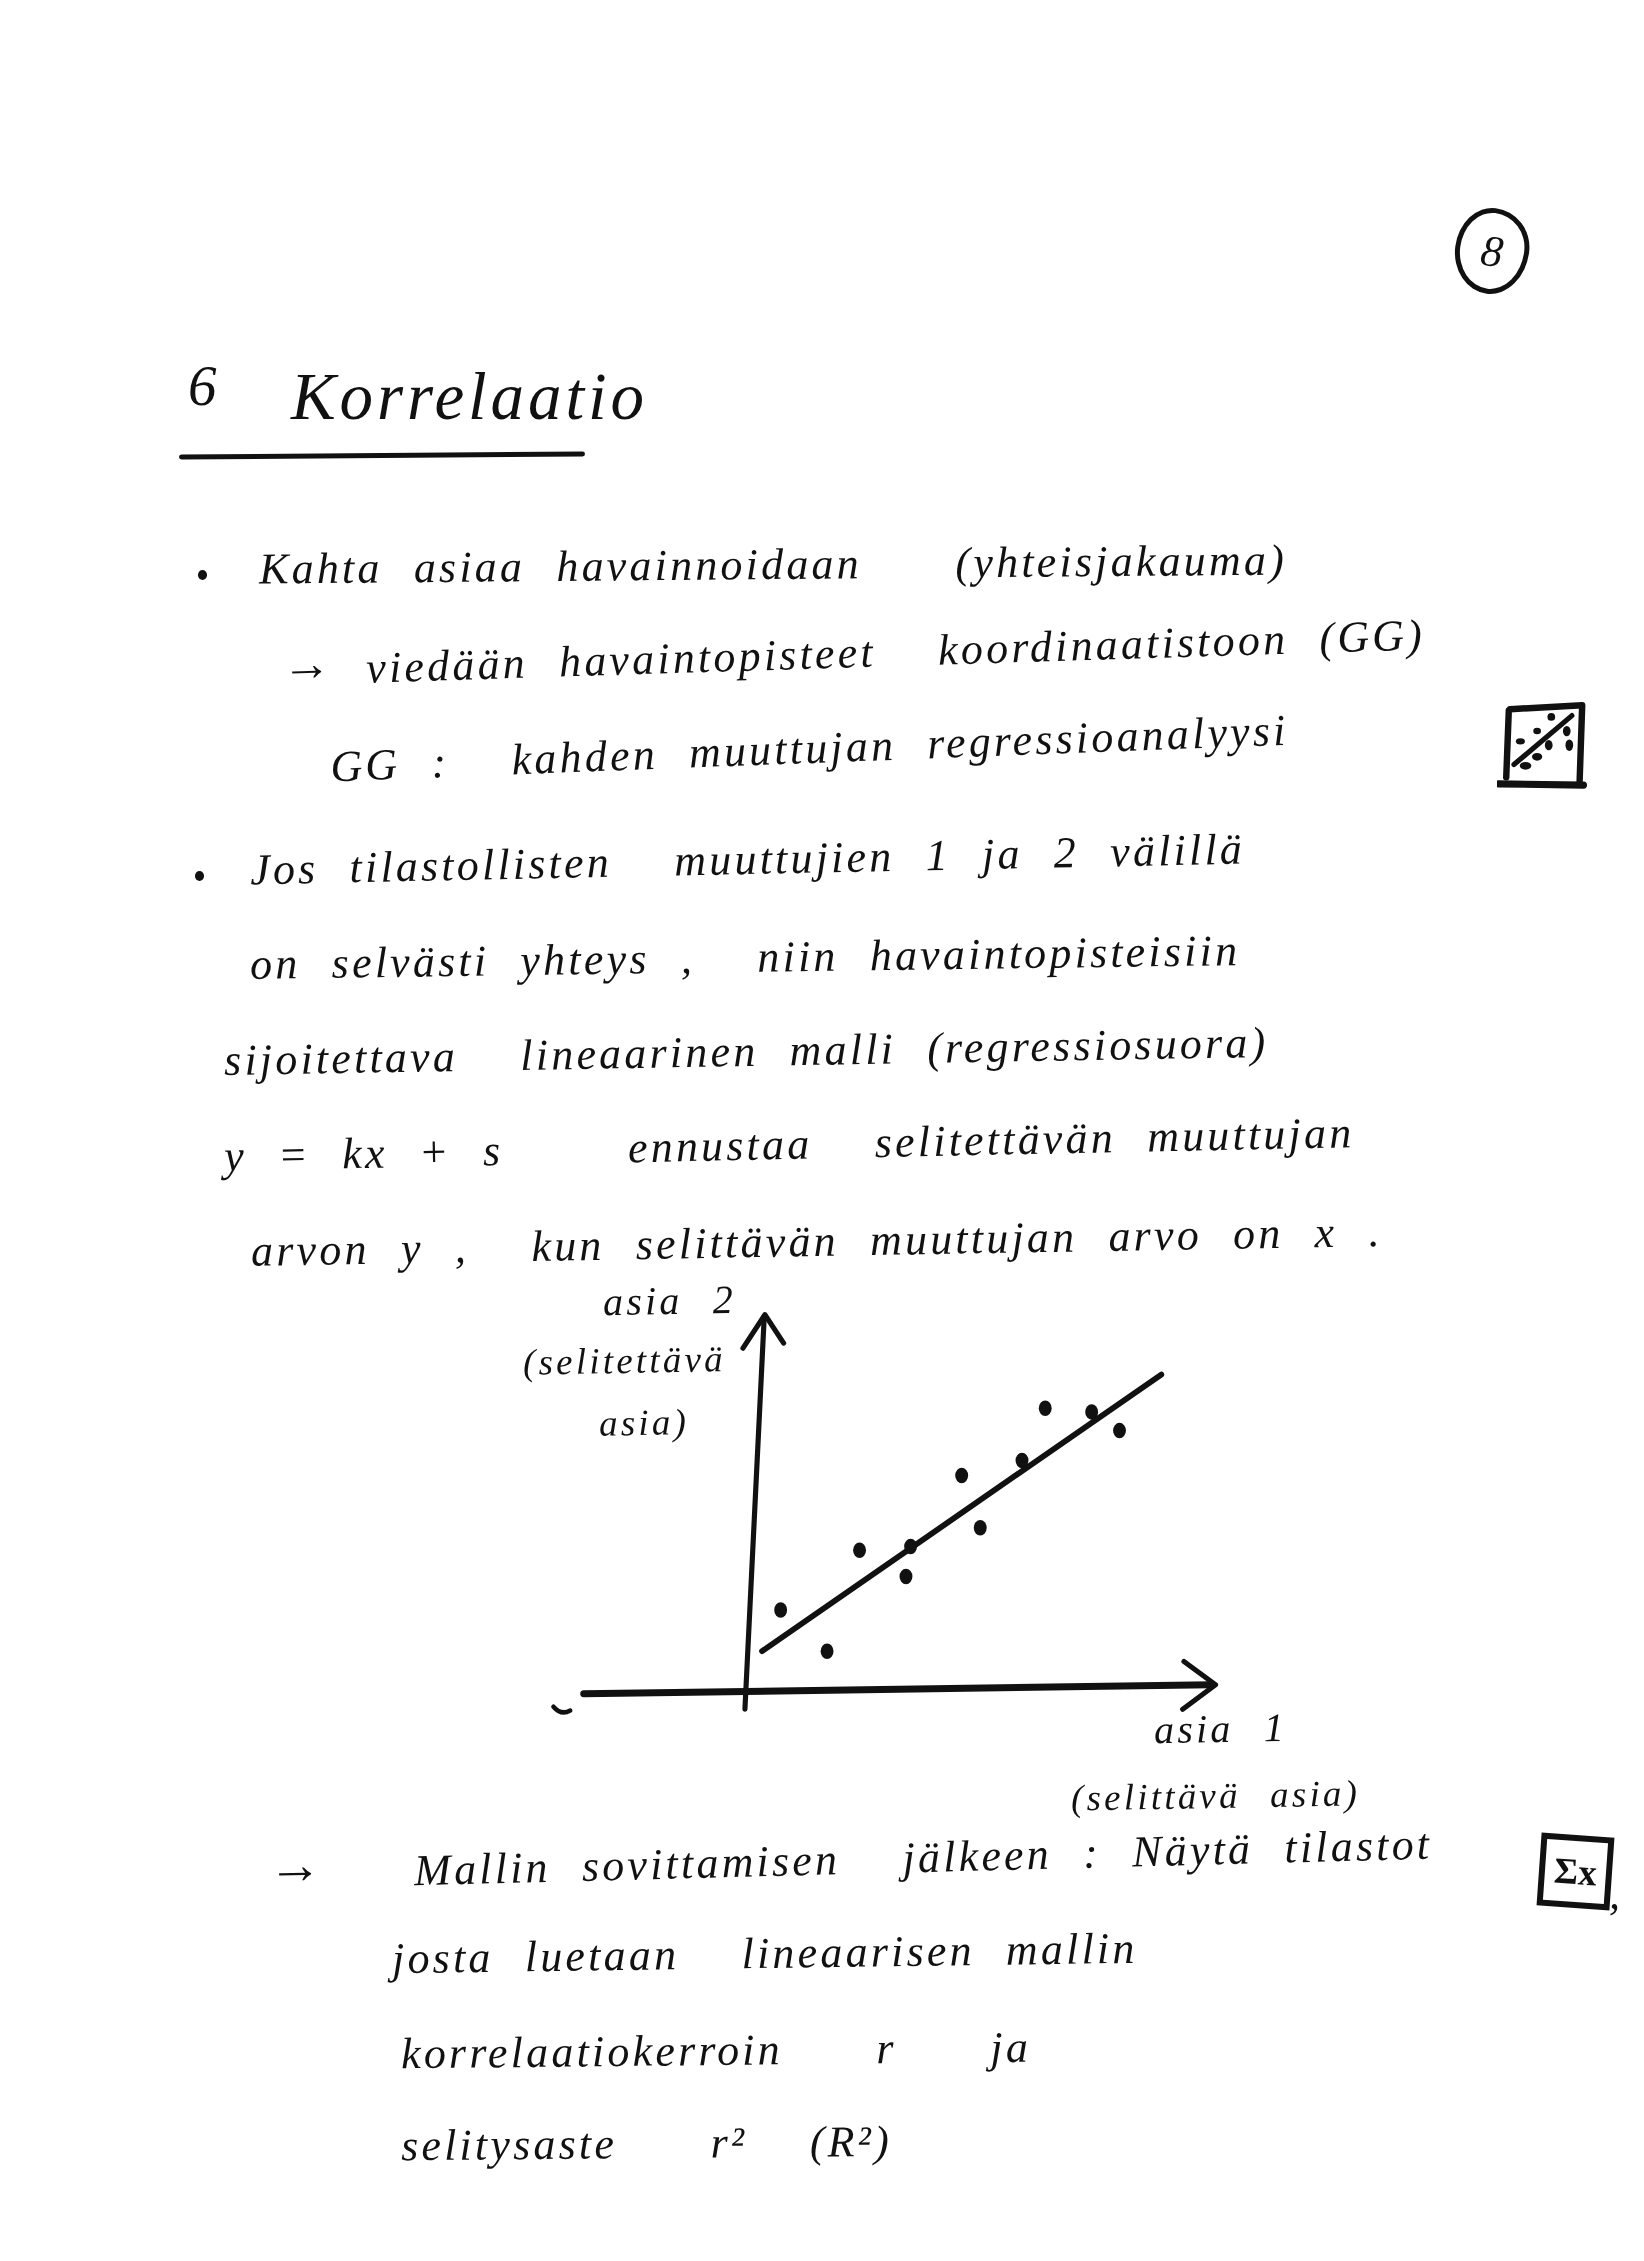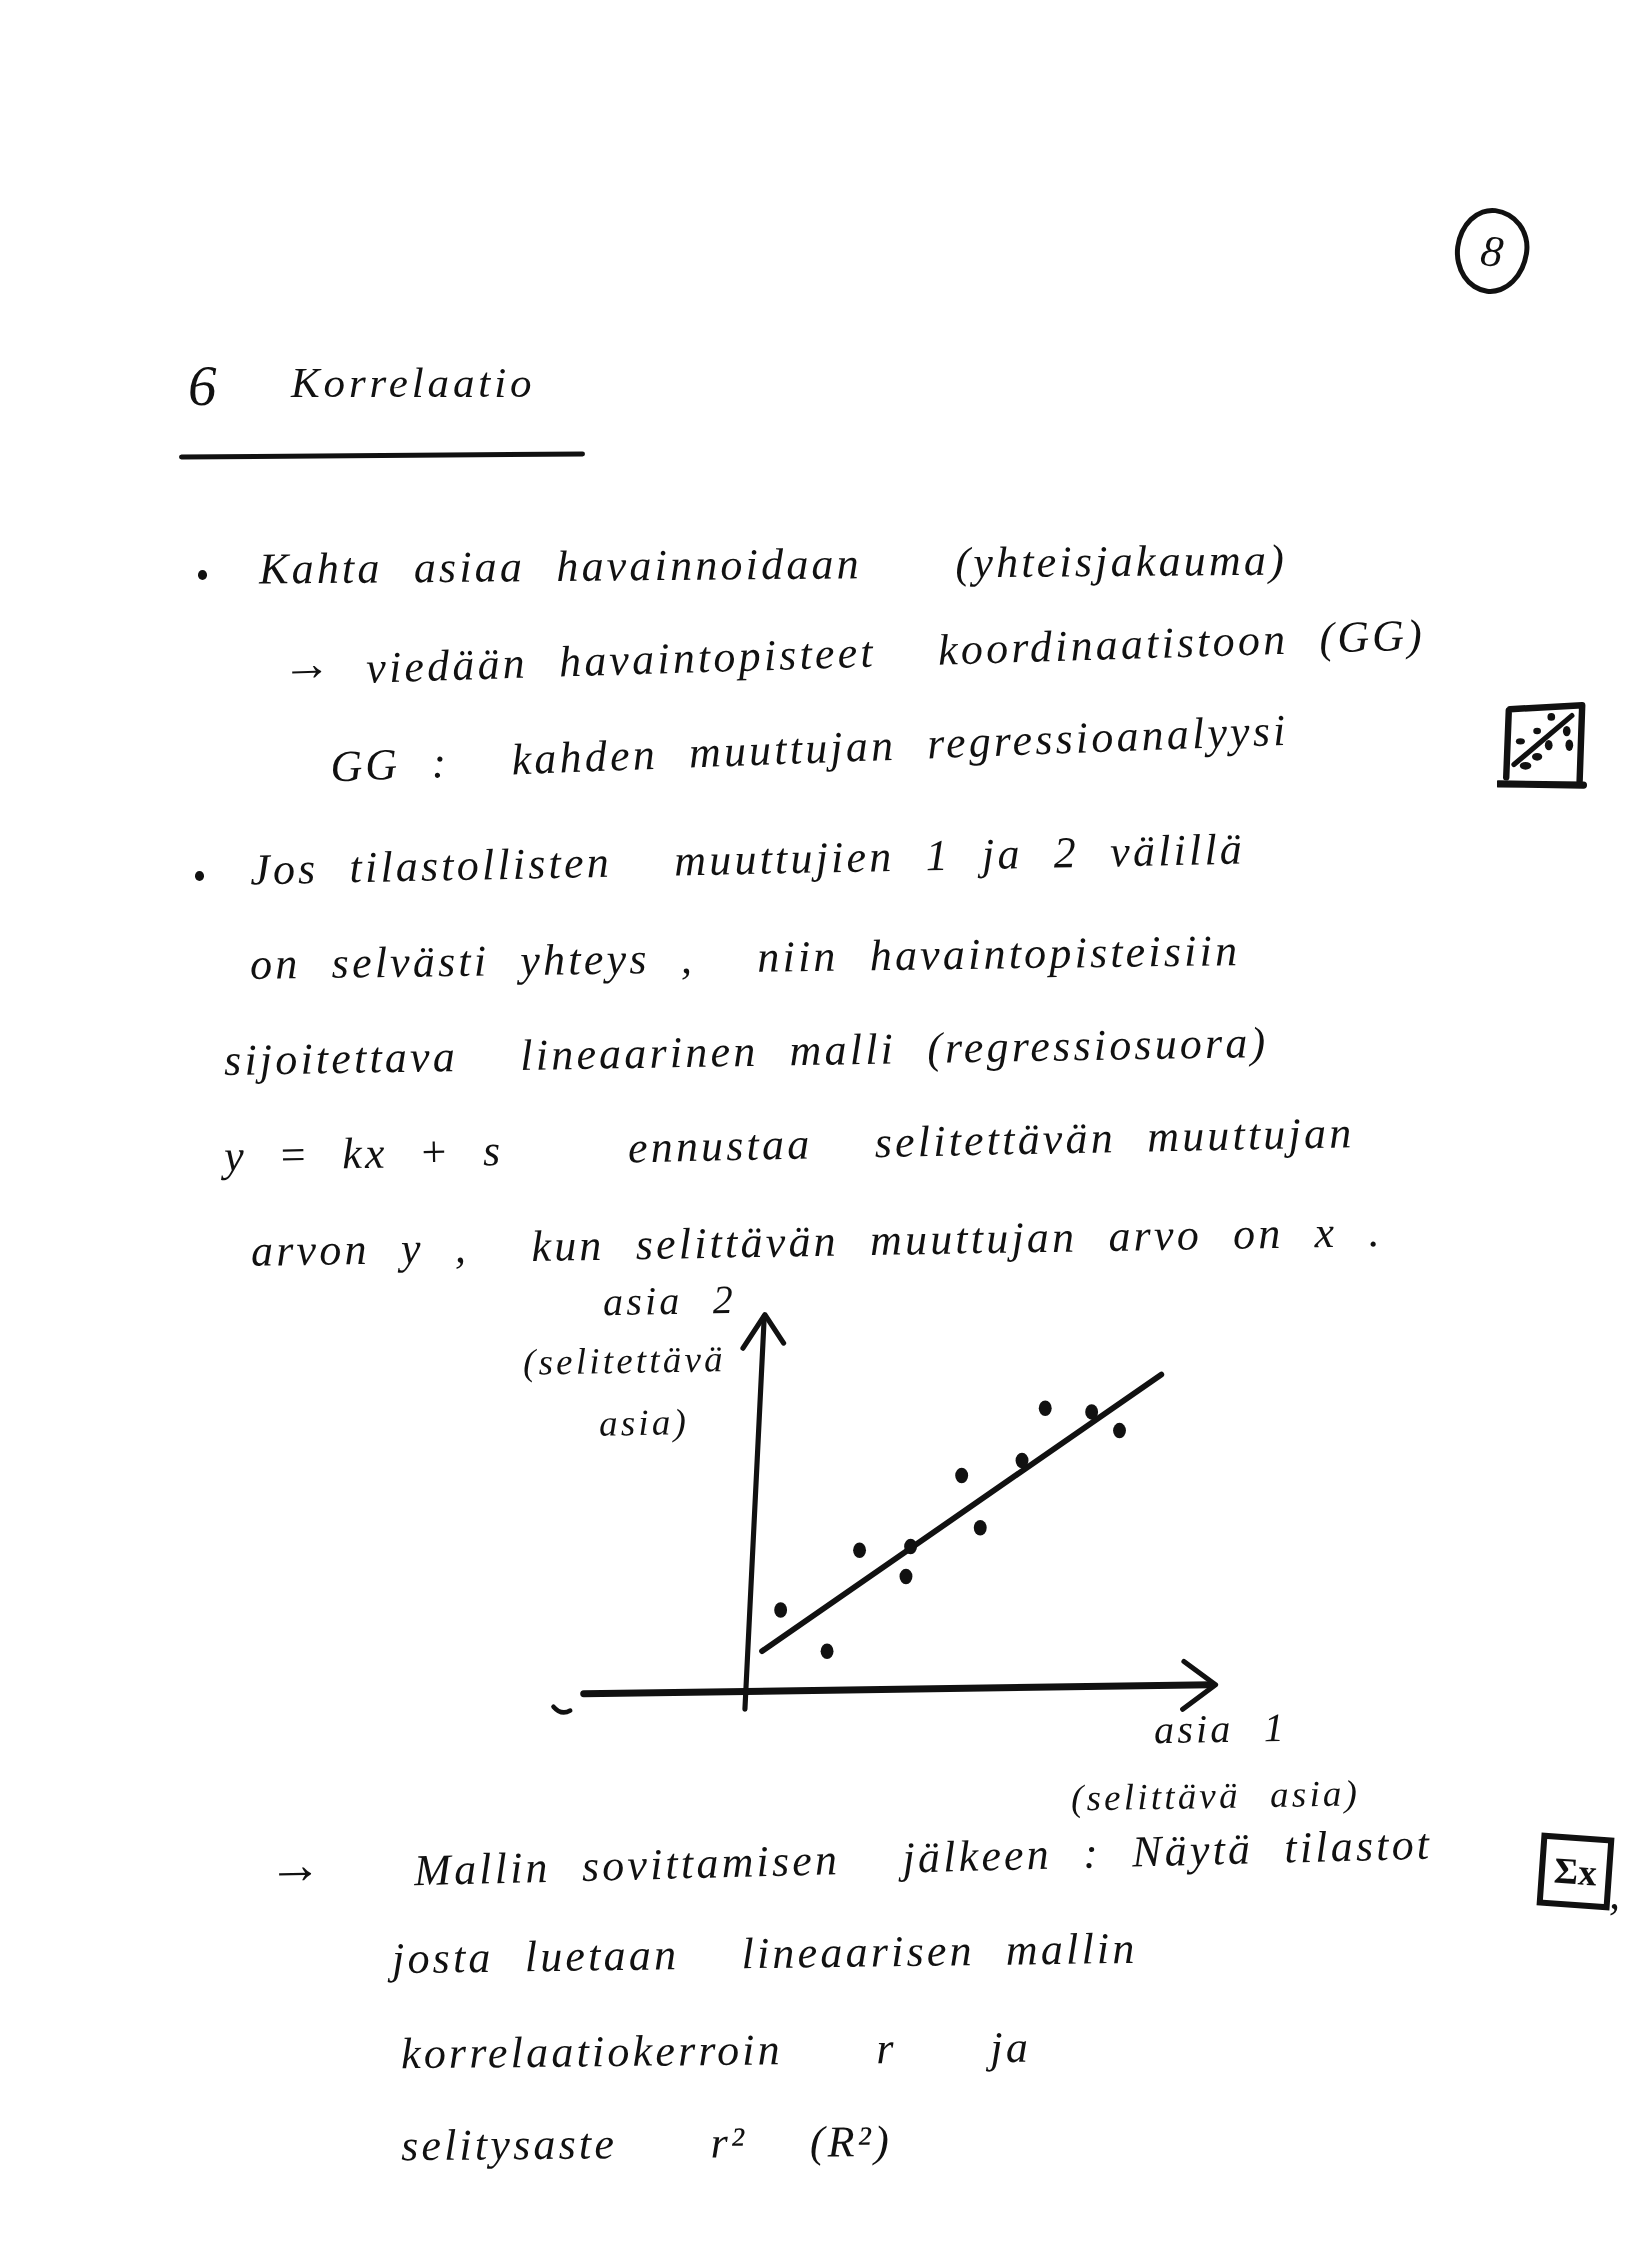--- a/index.html
+++ b/index.html
@@ -28,21 +28,21 @@
   }
   .page-circle{
     position:absolute;left:1455px;top:208px;width:64px;height:76px;
     border:5.8px solid #111;
     border-radius:48% 52% 50% 50% / 50% 46% 54% 50%;
     transform:rotate(7deg);
     display:flex;align-items:center;justify-content:center;
     font-size:44px;
   }
   .title-num{position:absolute;left:188px;top:353px;font-size:57px;}
-  .title-text{position:absolute;left:291px;top:358px;font-size:43px;letter-spacing:3.9px;}
+  .title-text{position:absolute;left:291px;top:358px;font-size:67px;letter-spacing:3.9px;}
   .title-underline{
     position:absolute;left:179px;top:453px;width:406px;height:5.2px;
     background:#111;border-radius:2.6px;transform:rotate(-0.4deg);
   }
   .arrow-glyph{font-size:49px;font-style:normal;font-weight:bold;}
   .stats-box{
     position:absolute;left:1539px;top:1835px;width:61px;height:61px;
     border:6.4px solid #111;transform:rotate(4deg);
     display:flex;align-items:center;justify-content:center;
     font-size:37px;font-weight:600;font-style:normal;

